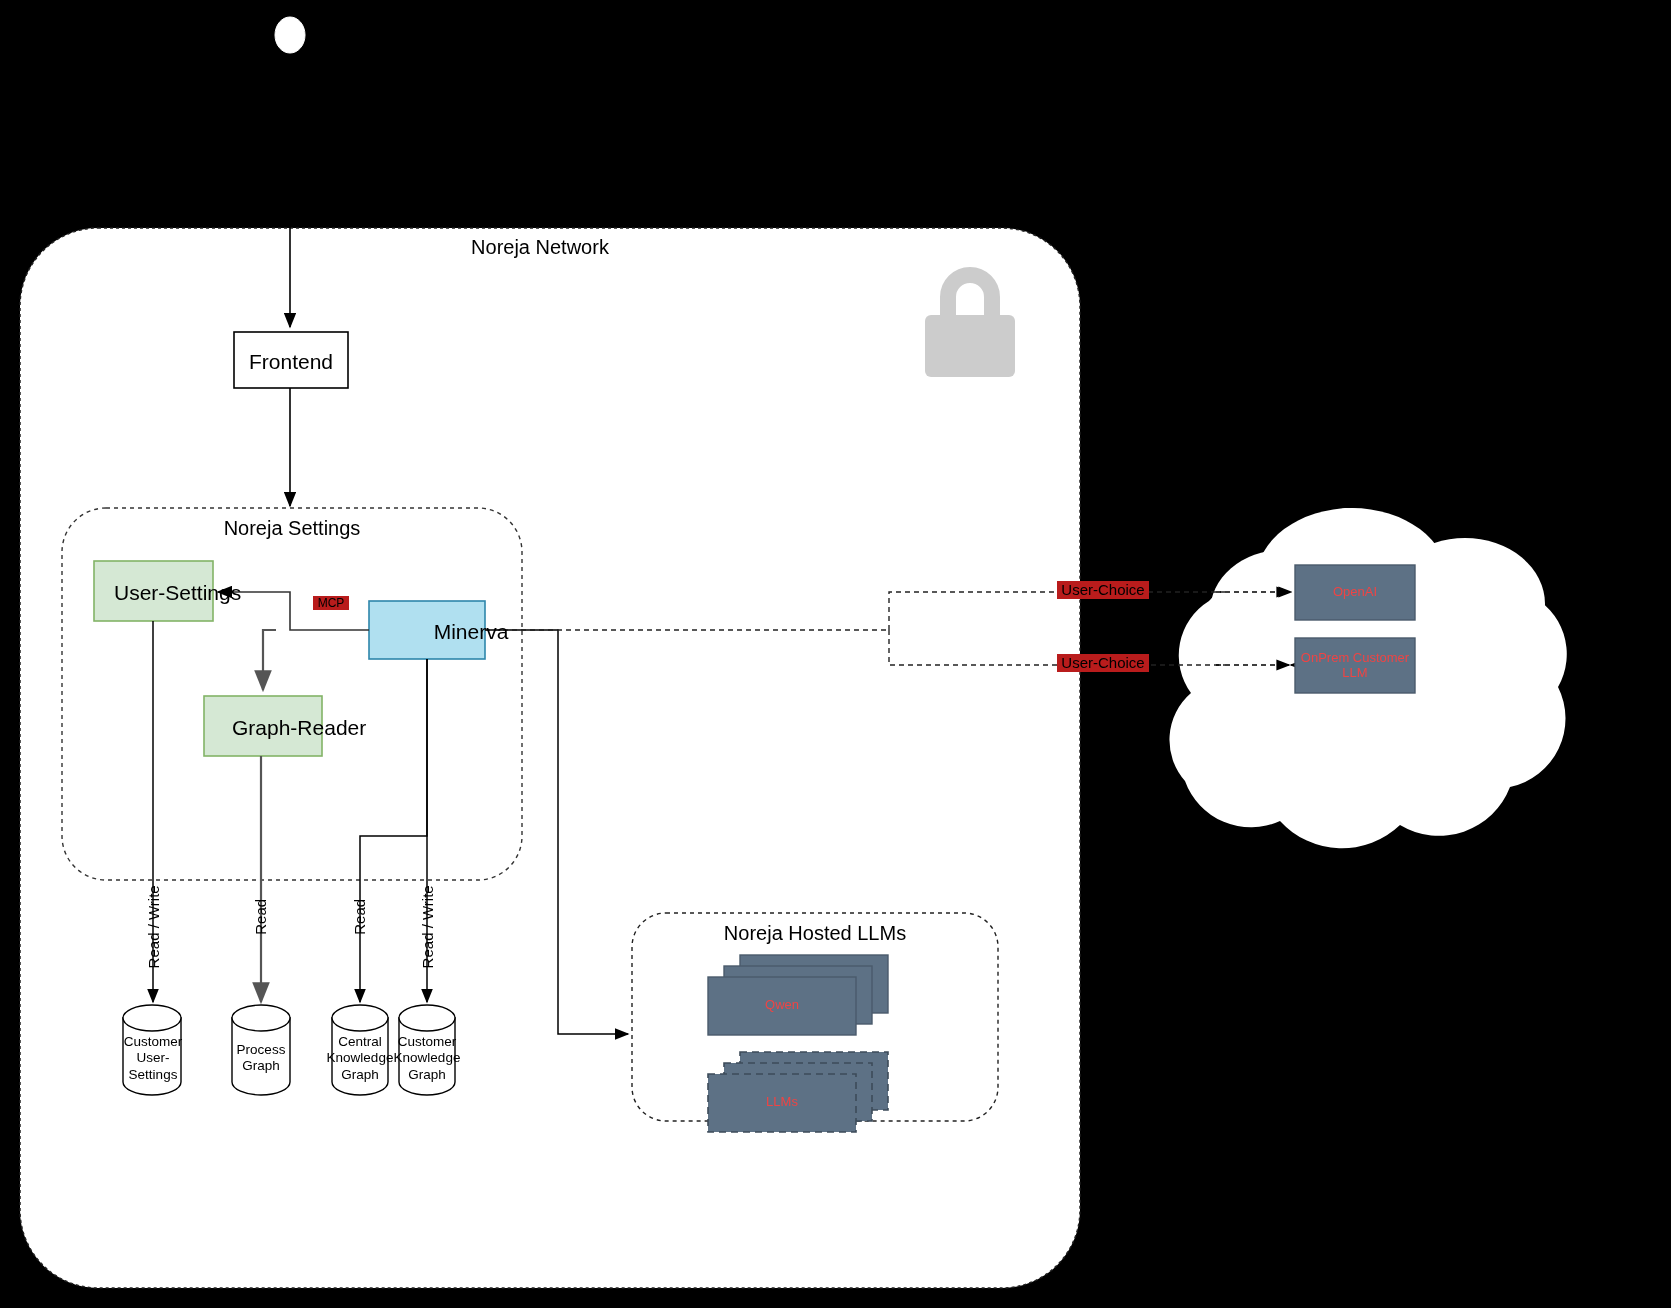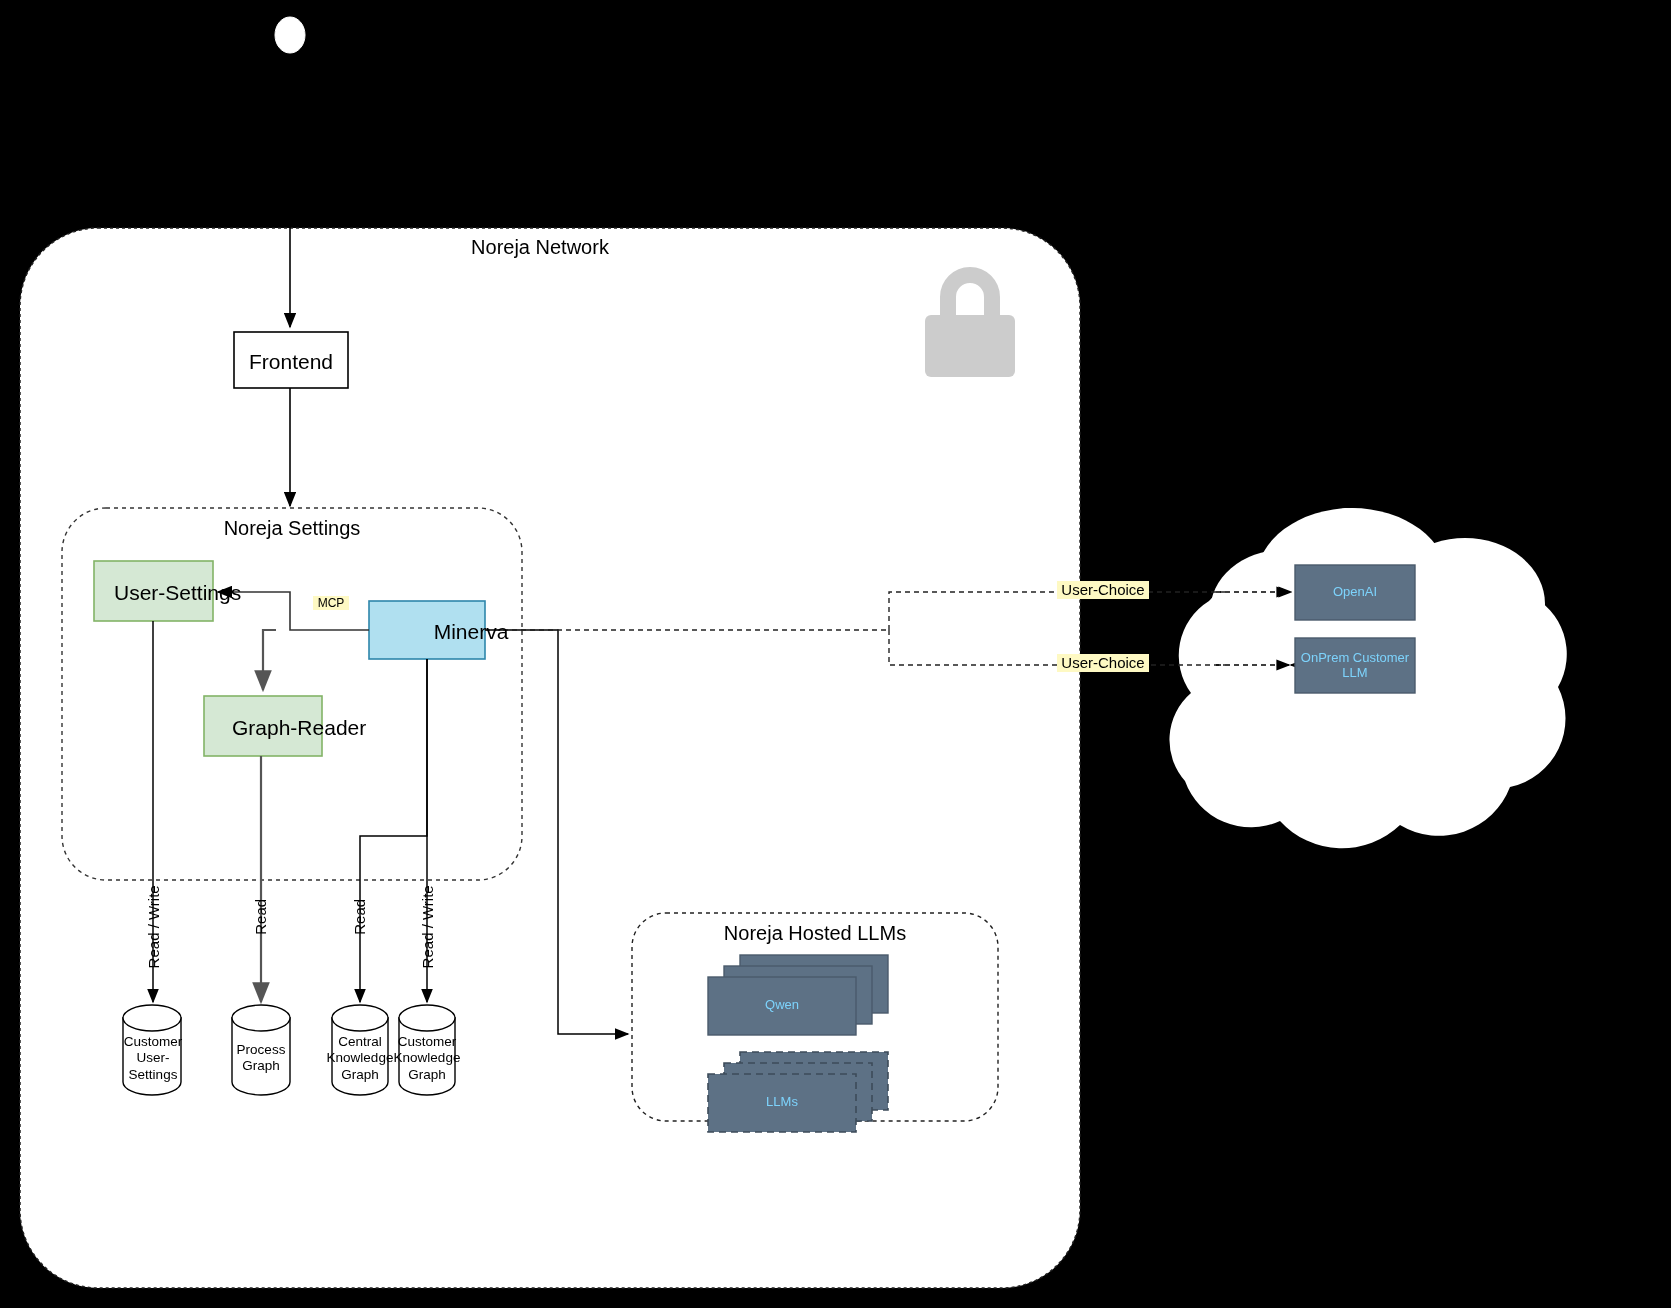--- a/index.html
+++ b/index.html
@@ -25,23 +25,23 @@
   .lbl {
     position: absolute;
     color: #000000;
     font-family: "Liberation Sans", sans-serif;
     text-align: center;
     line-height: 1.18;
     white-space: pre;
     pointer-events: none;
   }
   .lbl.box {
-    background: #fef9c3;
-  }
-  .wht { color: #7dd3fc; }
+    background: #b91c1c;
+  }
+  .wht { color: #ef4444; }
   .rot90 {
     transform: rotate(-90deg);
     transform-origin: 50% 50%;
   }
   .title-net { font-size: 20px; }
   .title-sub { font-size: 20px; }
   .node-lbl { font-size: 21px; }
   .db-lbl { font-size: 13.5px; line-height: 1.22; }
   .edge-lbl { font-size: 15px; }
   .small-lbl { font-size: 12px; }

